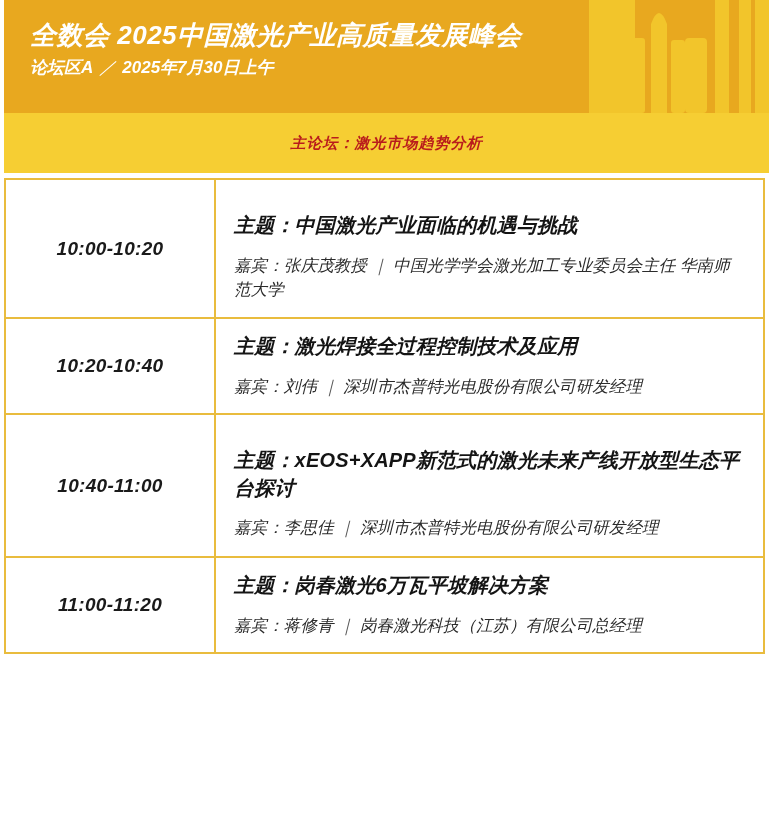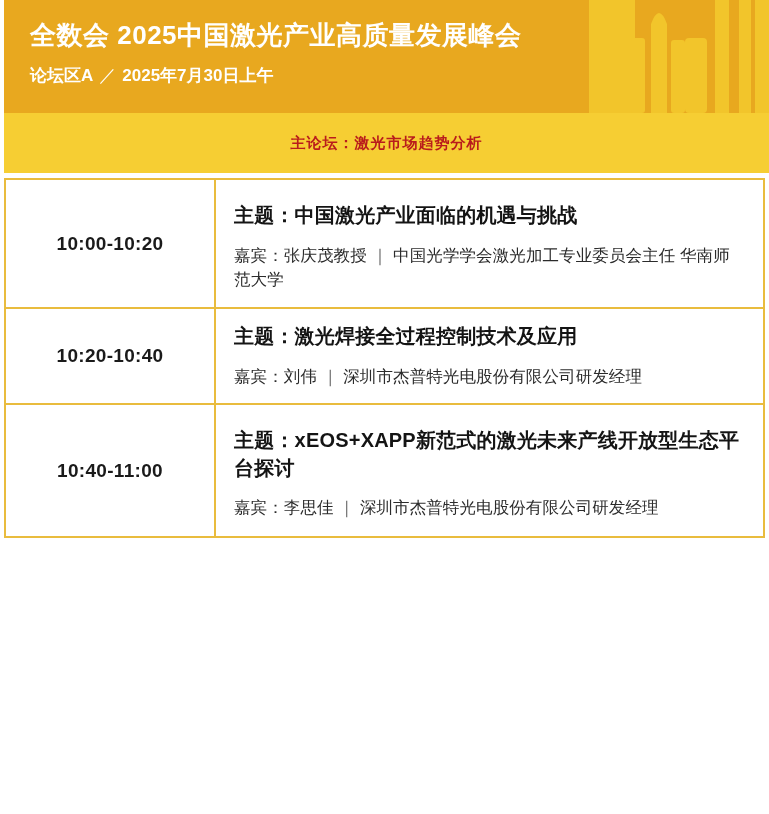--- a/index.html
+++ b/index.html
@@ -13,20 +13,21 @@
     font-family: "Liberation Sans", "DejaVu Sans", sans-serif;
     overflow: hidden;
   }
 
   #page {
     position: relative;
     width: 769px;
     height: 814px;
     background: #ffffff;
     box-sizing: border-box;
+    font-style: italic;
   }
 
   
   .banner {
     position: absolute;
     left: 4px;
     top: 0;
     width: 765px;
     height: 113px;
     background: #E8A81F;
@@ -47,21 +48,21 @@
   }
   .banner-title {
     font-size: 26px;
     font-weight: bold;
     color: #ffffff;
     letter-spacing: 0.5px;
     line-height: 1.2;
     white-space: nowrap;
   }
   .banner-sub {
-    margin-top: 15px;
+    margin-top: 7px;
     font-size: 17px;
     font-weight: bold;
     color: #ffffff;
     line-height: 1.2;
     white-space: nowrap;
   }
   .banner-sub .sep {
     padding: 0 6px;
     font-weight: normal;
   }
@@ -125,21 +126,21 @@
     font-size: 16.5px;
     font-weight: normal;
     color: #2b2b2b;
     line-height: 1.45;
     letter-spacing: 0.1px;
   }
   .sess-guest .bar {
     padding: 0 5px;
     color: #555;
   }
-  .row-tall td.detail-cell { padding-top: 22px; padding-bottom: 16px; }
+  .row-tall td.detail-cell { padding-top: 32px; padding-bottom: 16px; }
   .row-single td.detail-cell { padding-top: 24px; padding-bottom: 24px; }
 </style>
 </head>
 <body>
 
 <div id="page">
 
   <div class="banner">
     <svg class="skyline" viewBox="0 0 180 113" preserveAspectRatio="none">
       <rect x="0" y="0" width="46" height="113" fill="#F2C52B"></rect>
@@ -190,17 +191,26 @@
       <tr class="row-tall">
         <td class="time-cell">10:40-11:00</td>
         <td class="detail-cell">
           <div class="sess-title">主题：xEOS+XAPP新范式的激光未来产线开放型生态平台探讨</div>
           <div class="sess-guest">
             <span>嘉宾：李思佳</span><span class="bar">｜</span><span>深圳市杰普特光电股份有限公司研发经理</span>
           </div>
         </td>
       </tr>
 
+      <tr>
+        <td class="time-cell">11:00-11:20</td>
+        <td class="detail-cell">
+          <div class="sess-title">主题：岗春激光6万瓦平坡解决方案</div>
+          <div class="sess-guest">
+            <span>嘉宾：蒋修青</span><span class="bar">｜</span><span>岗春激光科技（江苏）有限公司总经理</span>
+          </div>
+        </td>
+      </tr>
 
     </tbody>
   </table>
 
 </div>
 
 </body></html>

